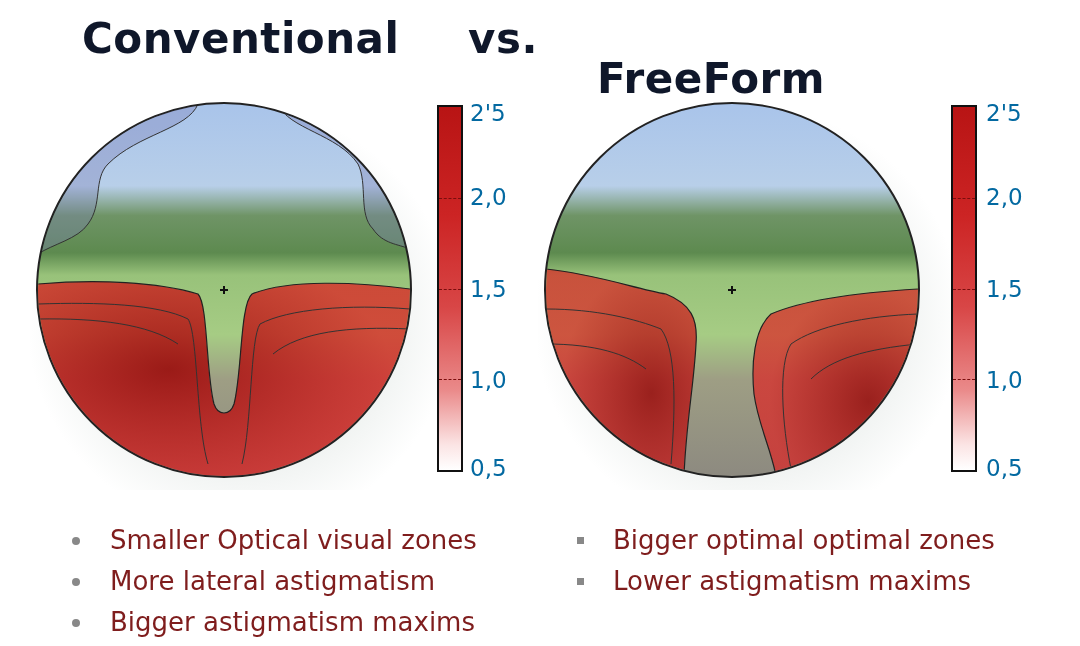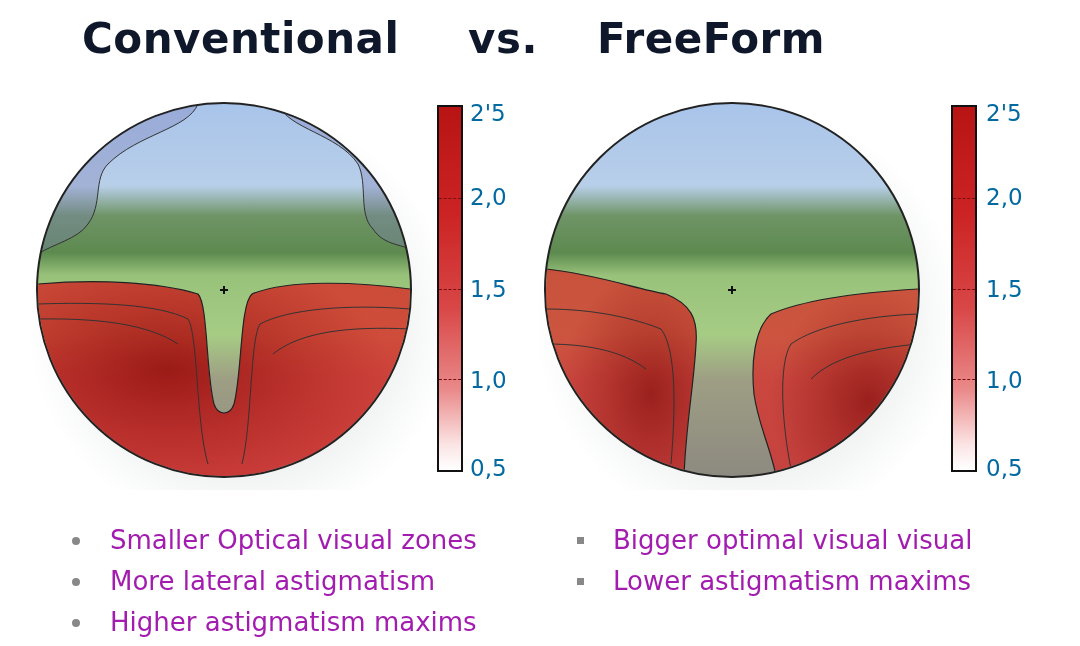--- a/index.html
+++ b/index.html
@@ -1,20 +1,20 @@
 <!DOCTYPE html>
 <html><head>
 <meta charset="utf-8">
 <style>
   html,body{margin:0;padding:0;background:#ffffff;}
   body{width:1080px;height:646px;position:relative;overflow:hidden;font-family:"DejaVu Sans","Liberation Sans",sans-serif;}
   .title{position:absolute;top:14px;font-weight:bold;font-size:42px;color:#0f172a;letter-spacing:0.5px;}
   #t-conv{left:82px;}
   #t-vs{left:468px;}
-  #t-free{left:597px;}
+  #t-free{left:597px;margin-top:40px;}
   .panel{position:absolute;top:100px;width:440px;height:395px;}
   #panel-left{left:0;}
   #panel-right{left:508px;}
   .bgscene{position:absolute;left:30px;top:10px;width:420px;height:380px;
     background:radial-gradient(ellipse at 50% 55%, rgba(150,170,160,0.55) 0%, rgba(200,210,205,0.35) 45%, rgba(255,255,255,0) 72%);}
   .lens{position:absolute;left:36px;top:2px;width:372px;height:372px;border-radius:50%;border:2px solid #222;overflow:hidden;
     background:linear-gradient(180deg,#a9c4ea 0%,#b8cfe9 22%,#6f9466 30%,#5d8a4f 40%,#98c27a 46%,#a6cc84 62%,#9e9e84 74%,#8d8a80 100%);}
   .lens svg{position:absolute;left:0;top:0;width:100%;height:100%;}
   .cross{position:absolute;left:50%;top:50%;width:8px;height:8px;margin:-4px 0 0 -4px;}
   .cross:before,.cross:after{content:"";position:absolute;background:#111;}
@@ -22,21 +22,21 @@
   .cross:after{left:0;top:3px;width:8px;height:2px;}
   .scale{position:absolute;top:5px;width:22px;height:363px;border:2px solid #111;
     background:linear-gradient(180deg,#b81414 0%,#cc2424 30%,#d84646 55%,#ea8a8a 78%,#fbe4e4 93%,#ffffff 100%);}
   #panel-left .scale{left:437px;}
   #panel-right .scale{left:443px;}
   .tick{position:absolute;left:0;width:100%;height:0;border-top:1px dashed #7a0d0d;}
   .slabel{position:absolute;font-size:23px;color:#0369a1;}
   #panel-left .slabel{left:470px;}
   #panel-right .slabel{left:478px;}
   .bullets{position:absolute;top:520px;list-style:none;margin:0;padding:0;}
-  .bullets li{font-size:26px;color:#a21caf;height:41px;line-height:41px;position:relative;padding-left:38px;}
+  .bullets li{font-size:26px;color:#7f1d1d;height:41px;line-height:41px;position:relative;padding-left:38px;}
   #bul-left{left:72px;}
   #bul-right{left:575px;}
   #bul-left li:before{content:"";position:absolute;left:0;top:17px;width:8px;height:8px;border-radius:50%;background:#888;}
   #bul-right li:before{content:"";position:absolute;left:2px;top:17px;width:7px;height:7px;background:#888;}
 </style>
 </head>
 <body>
 
 <div class="title" id="t-conv">Conventional</div>
 <div class="title" id="t-vs">vs.</div>
@@ -104,18 +104,18 @@
   <div class="slabel" style="top:0px">2'5</div>
   <div class="slabel" style="top:84px">2,0</div>
   <div class="slabel" style="top:176px">1,5</div>
   <div class="slabel" style="top:267px">1,0</div>
   <div class="slabel" style="top:355px">0,5</div>
 </div>
 
 <ul class="bullets" id="bul-left">
   <li>Smaller Optical visual zones</li>
   <li>More lateral astigmatism</li>
-  <li>Higher astigmatism maxims</li>
+  <li>Bigger astigmatism maxims</li>
 </ul>
 <ul class="bullets" id="bul-right">
-  <li>Bigger optimal visual visual</li>
+  <li>Bigger optimal optimal zones</li>
   <li>Lower astigmatism maxims</li>
 </ul>
 
 </body></html>

